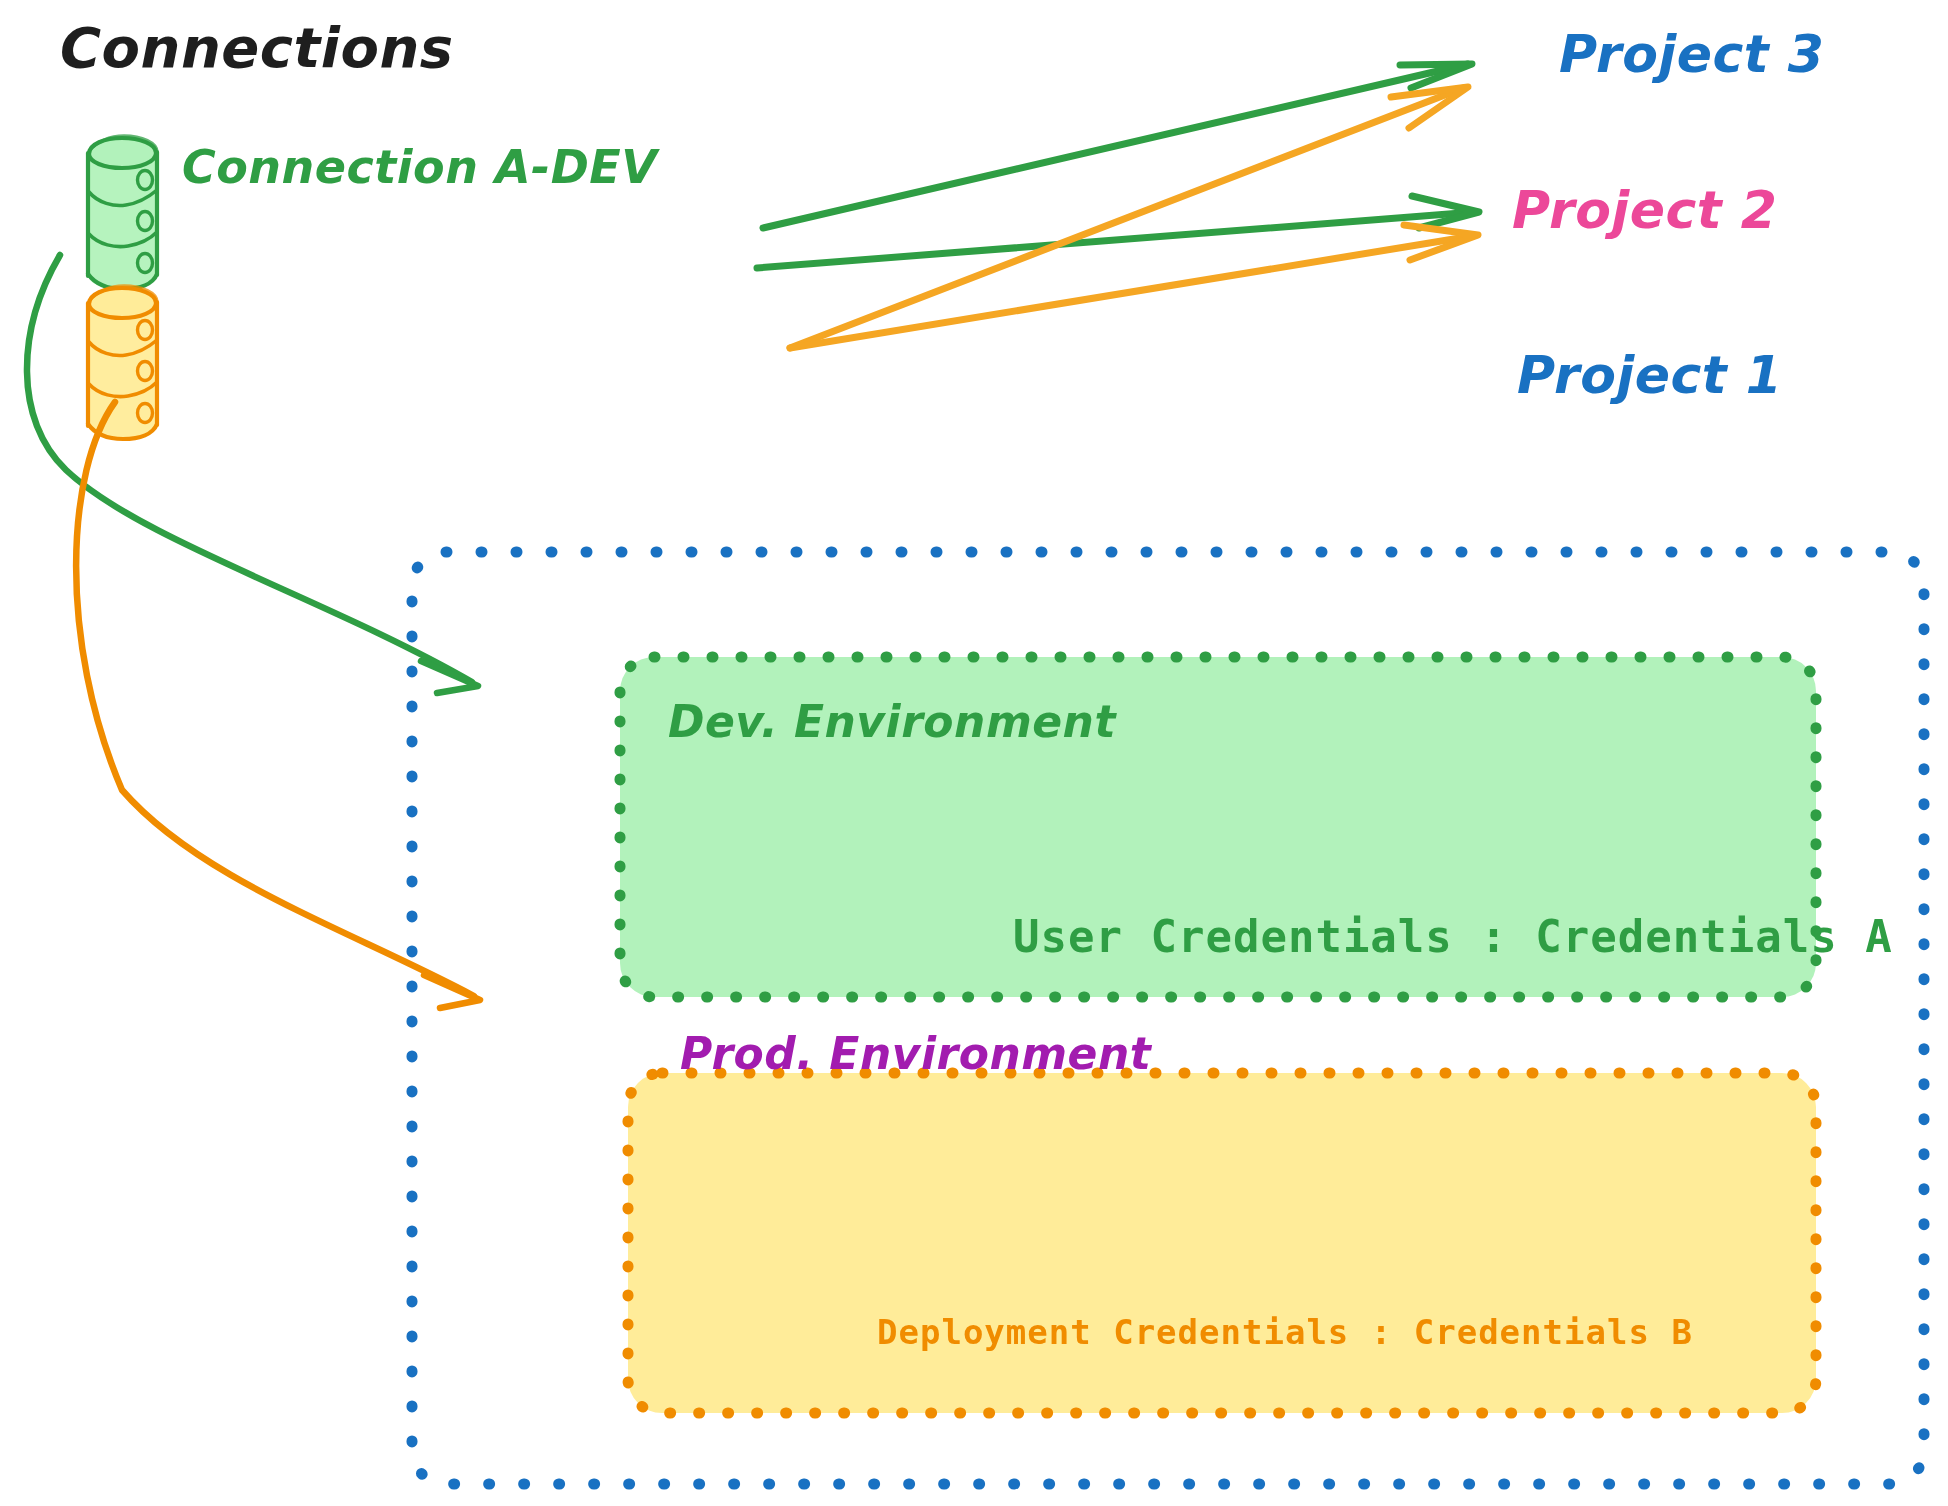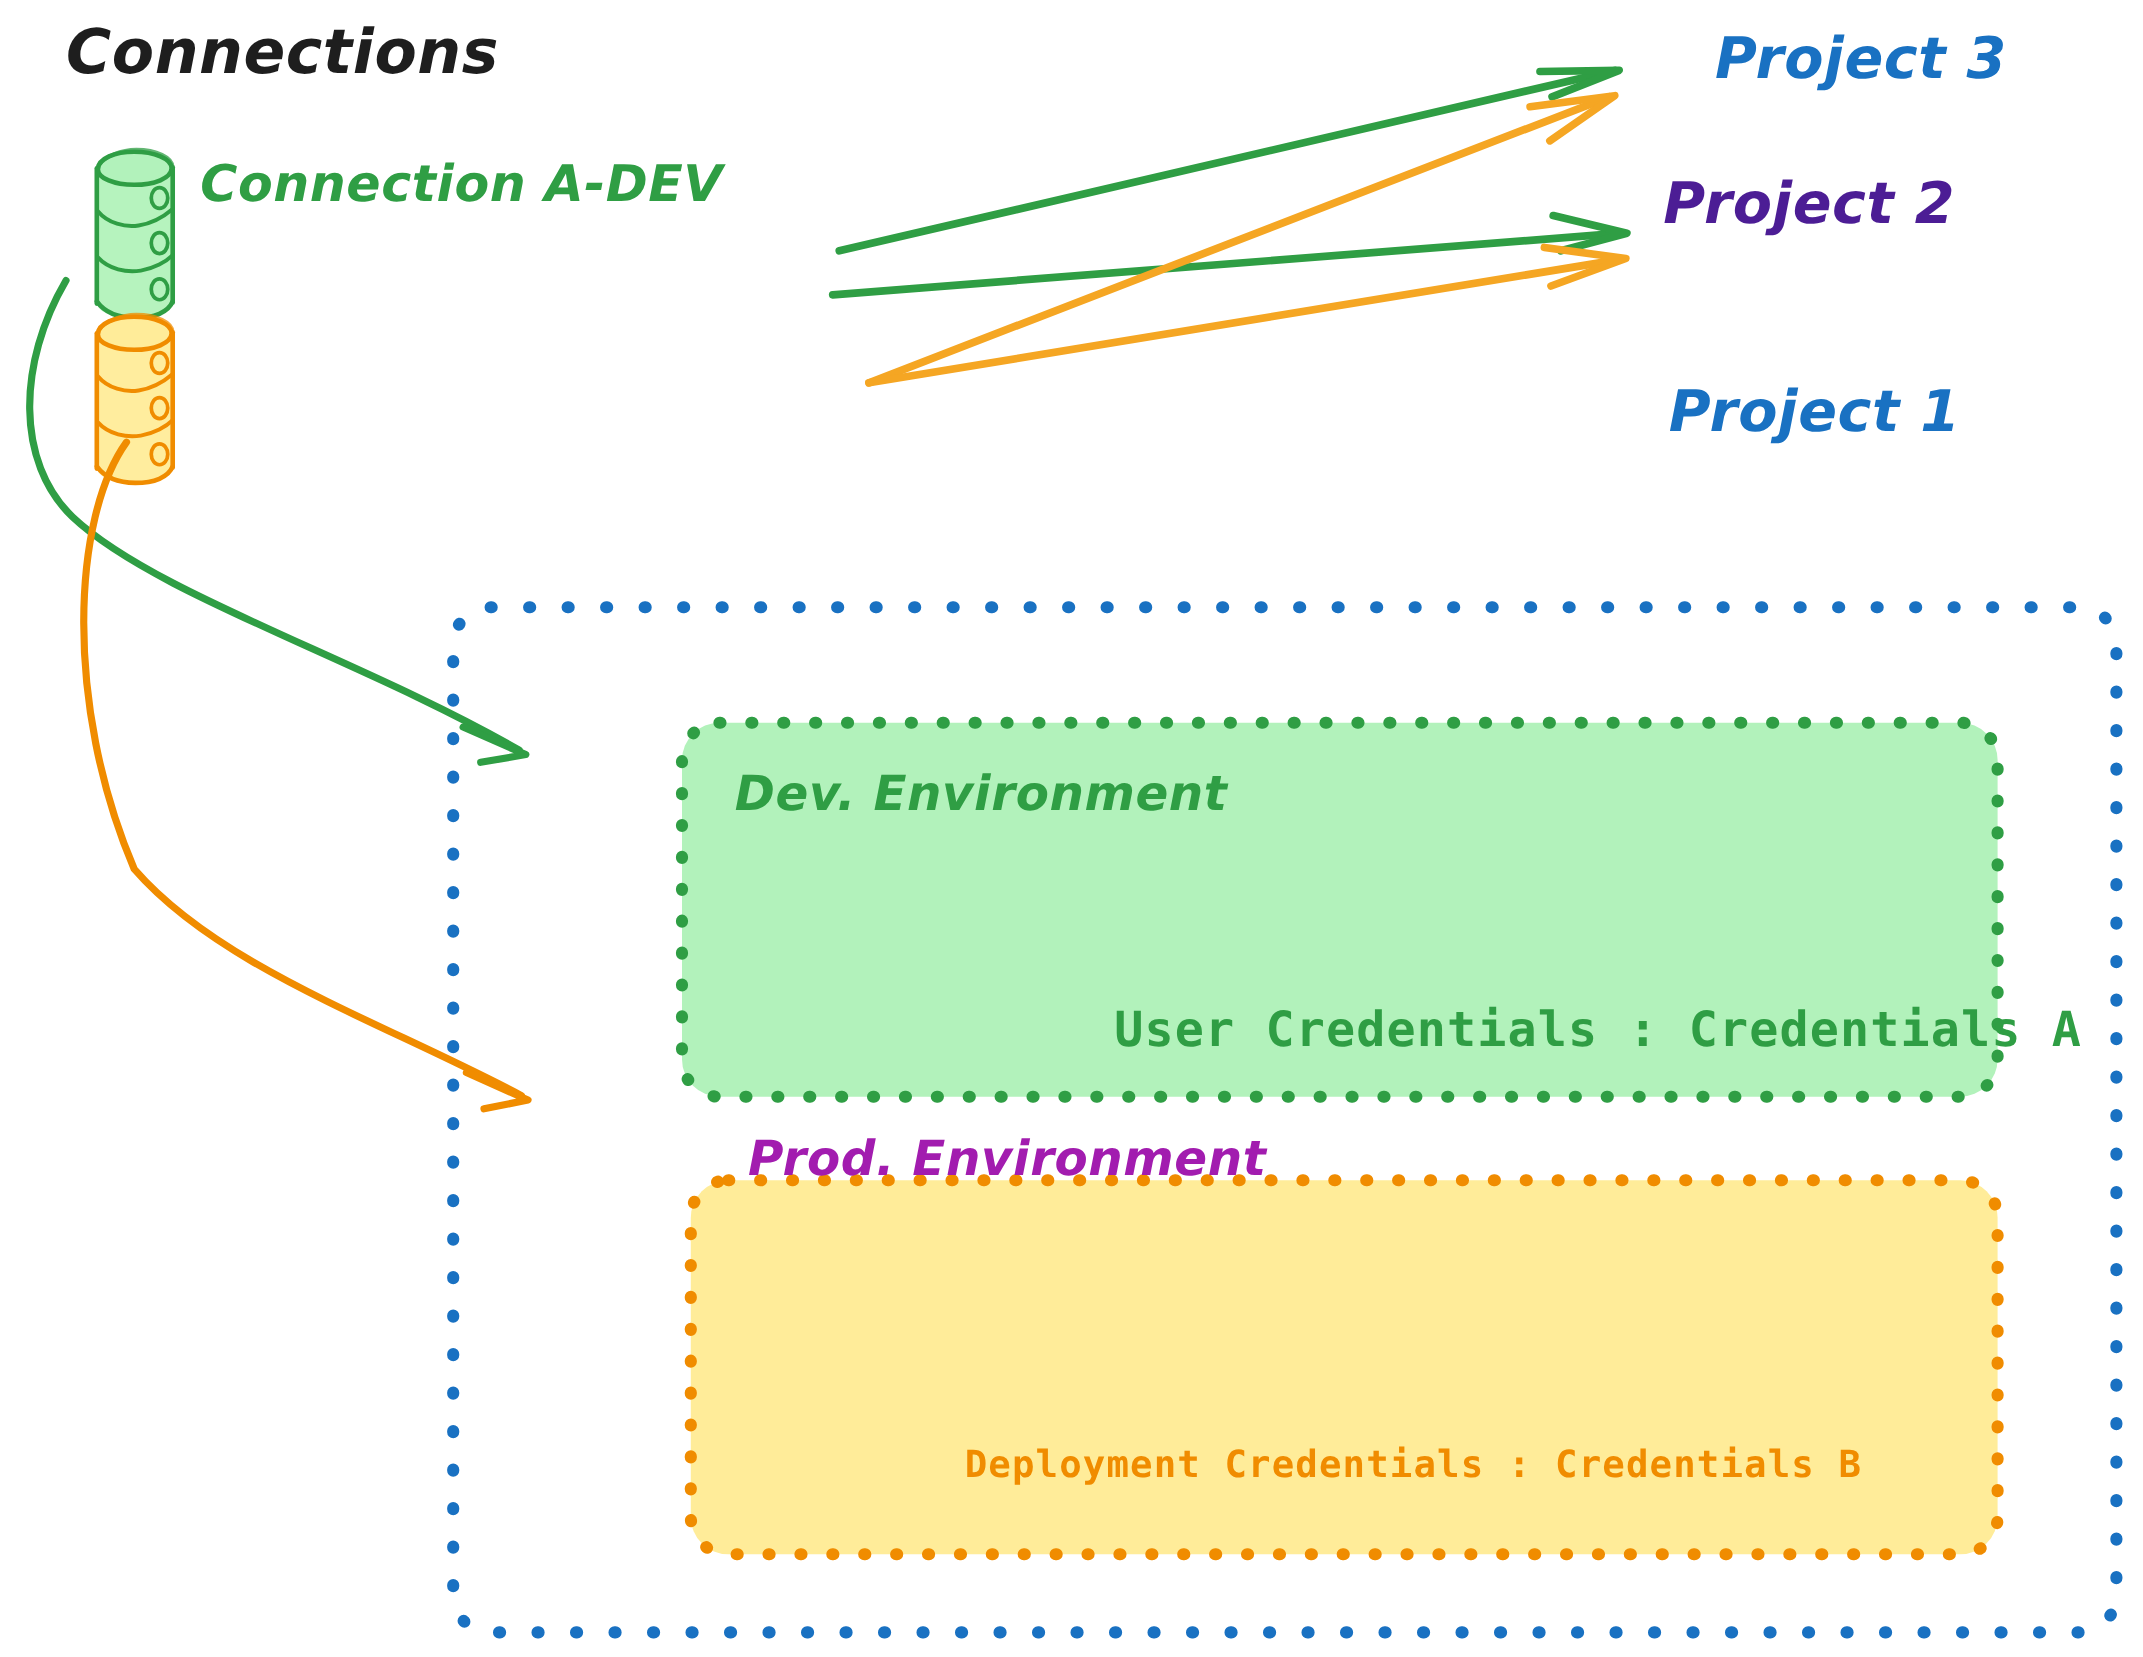--- a/index.html
+++ b/index.html
@@ -60,23 +60,23 @@
   }
   #label-project-3 {
     left: 1512px;
     top: 28px;
     font-size: 52px;
     color: #1971c2;
     margin-left: 47px;
   }
   #label-project-2 {
     left: 1512px;
-    top: 160px;
+    top: 184px;
     font-size: 52px;
-    color: #4c1d95;
+    color: #ec4899;
   }
   #label-project-1 {
     left: 1517px;
     top: 338px;
     font-size: 52px;
     color: #1971c2;
     margin-top: 11px;
   }
   #label-dev-env {
     left: 668px;

